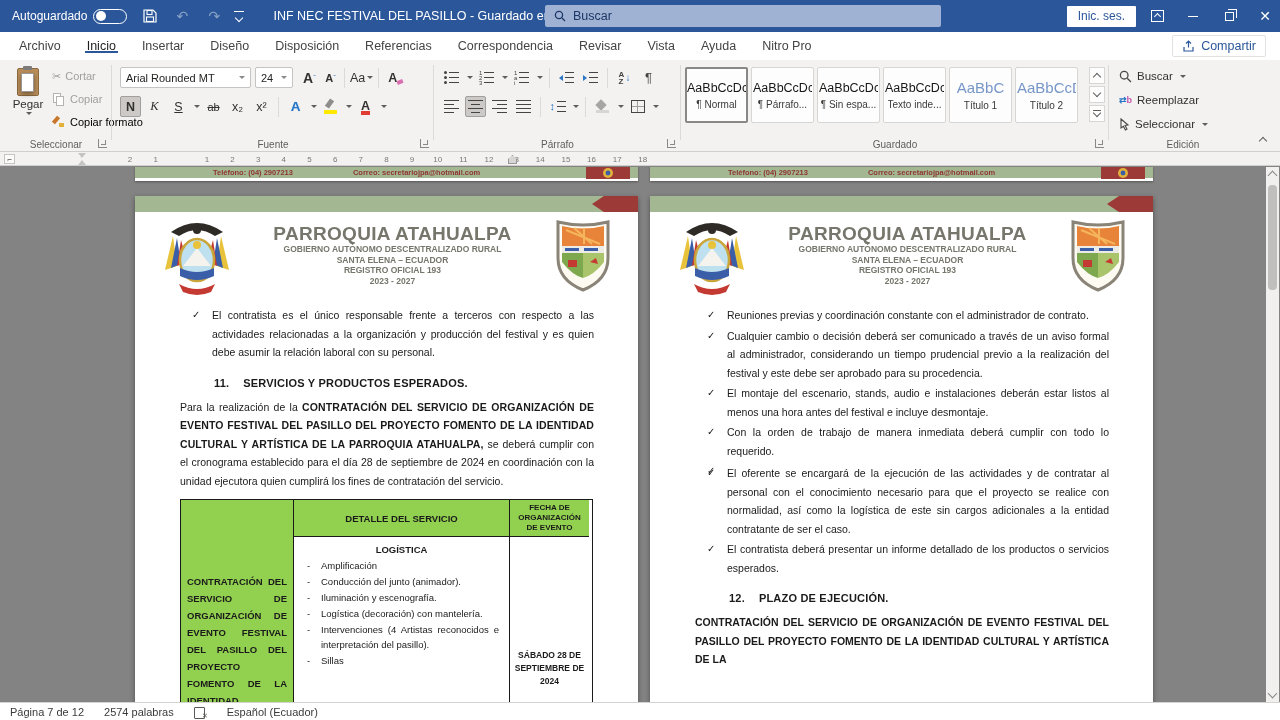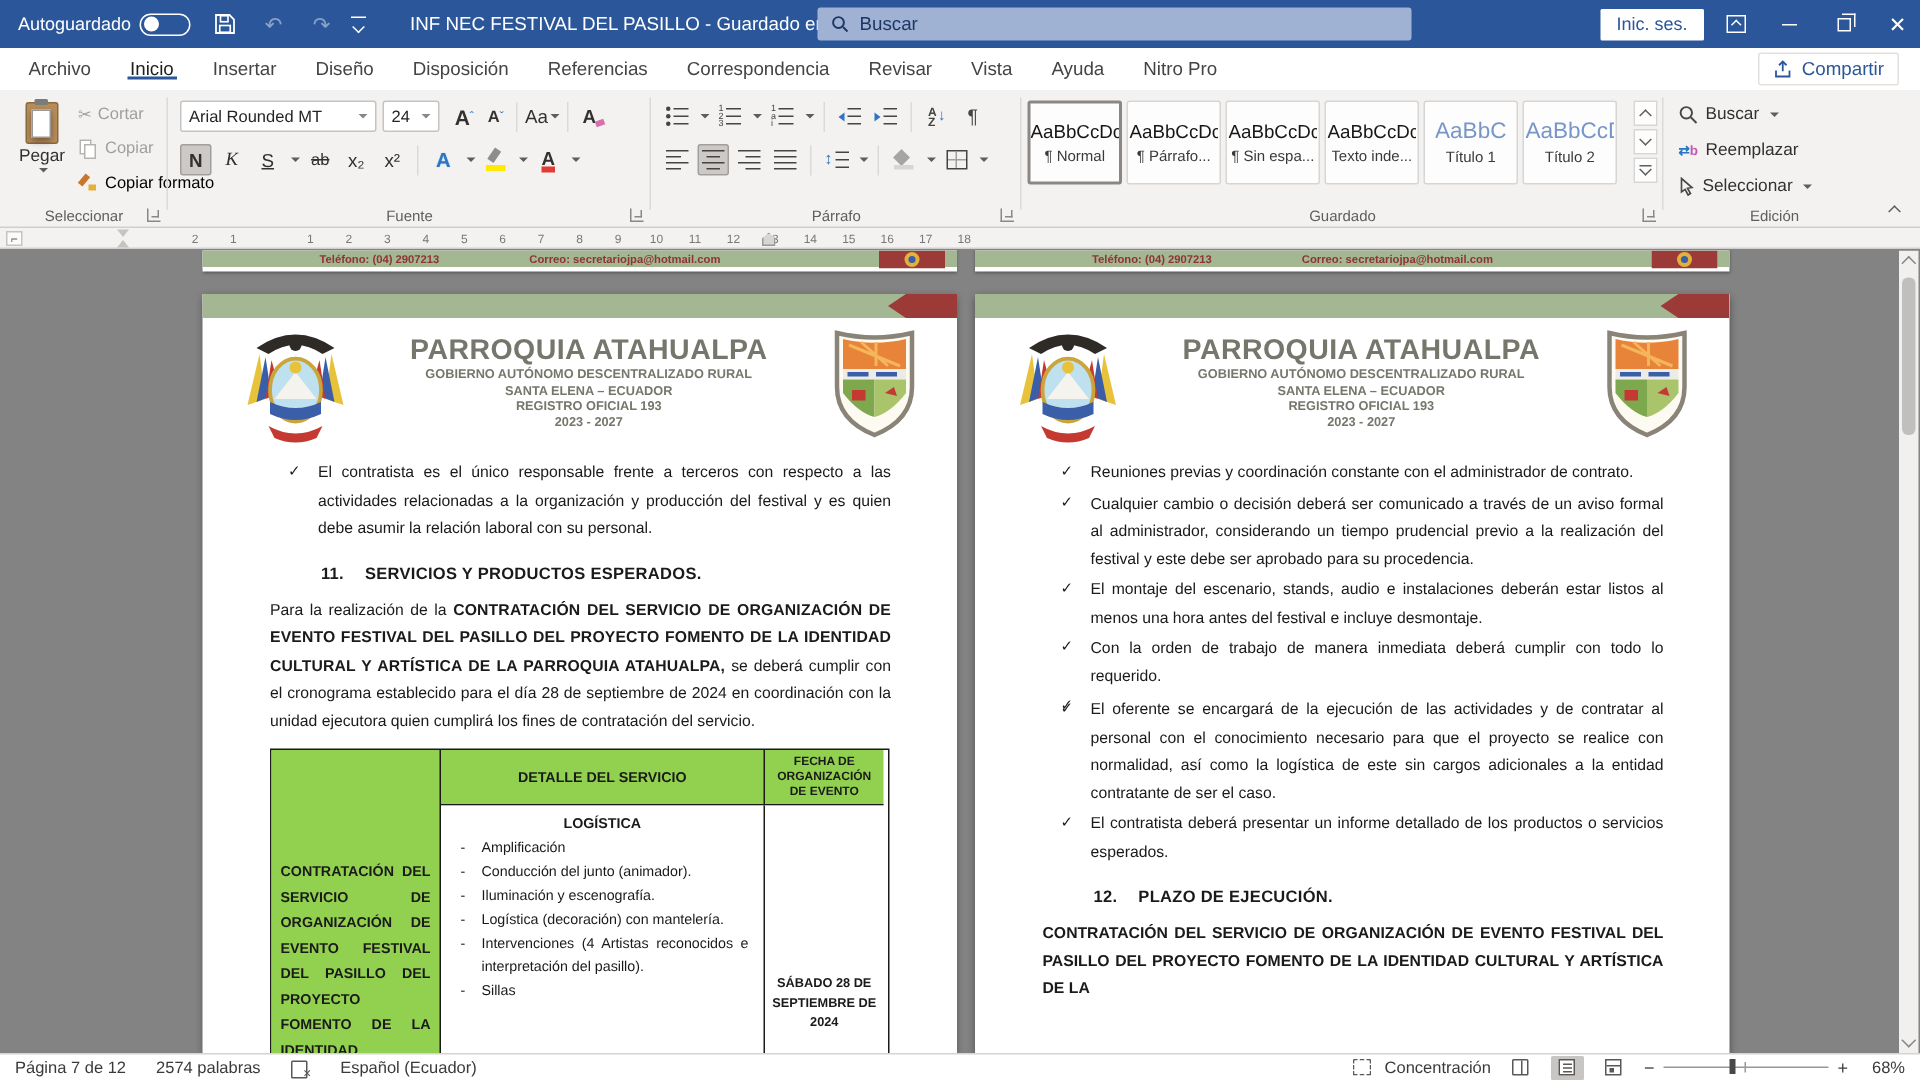--- a/index.html
+++ b/index.html
@@ -822,37 +822,15 @@
     </div>
   </div>
 
   <div class="statusbar">
     <div class="sb-left">
       <span class="sb-item">Página 7 de 12</span>
       <span class="sb-item">2574 palabras</span>
       <span class="proof-ico"></span>
       <span class="sb-item">Español (Ecuador)</span>
     </div>
-    <div class="sb-right">
-      <span class="focus-ico"></span>
-      <span class="sb-item">Concentración</span>
-      <span class="view-ico">
-          <span class="vi book"></span>
-        </span>
-      <span class="view-ico on">
-          <span class="vi pagelines"></span>
-        </span>
-      <span class="view-ico">
-          <span class="vi webico"></span>
-        </span>
-      <div class="zoom-ctl">
-        <span class="z-minus">−</span>
-        <span class="z-track">
-            <span class="tick"></span>
-            <span class="zthumb"></span>
-          </span>
-        <span class="z-plus">+</span>
-        <span class="z-val">68%</span>
-      </div>
-    </div>
   </div>
 
 </div>
 
 </body></html>

